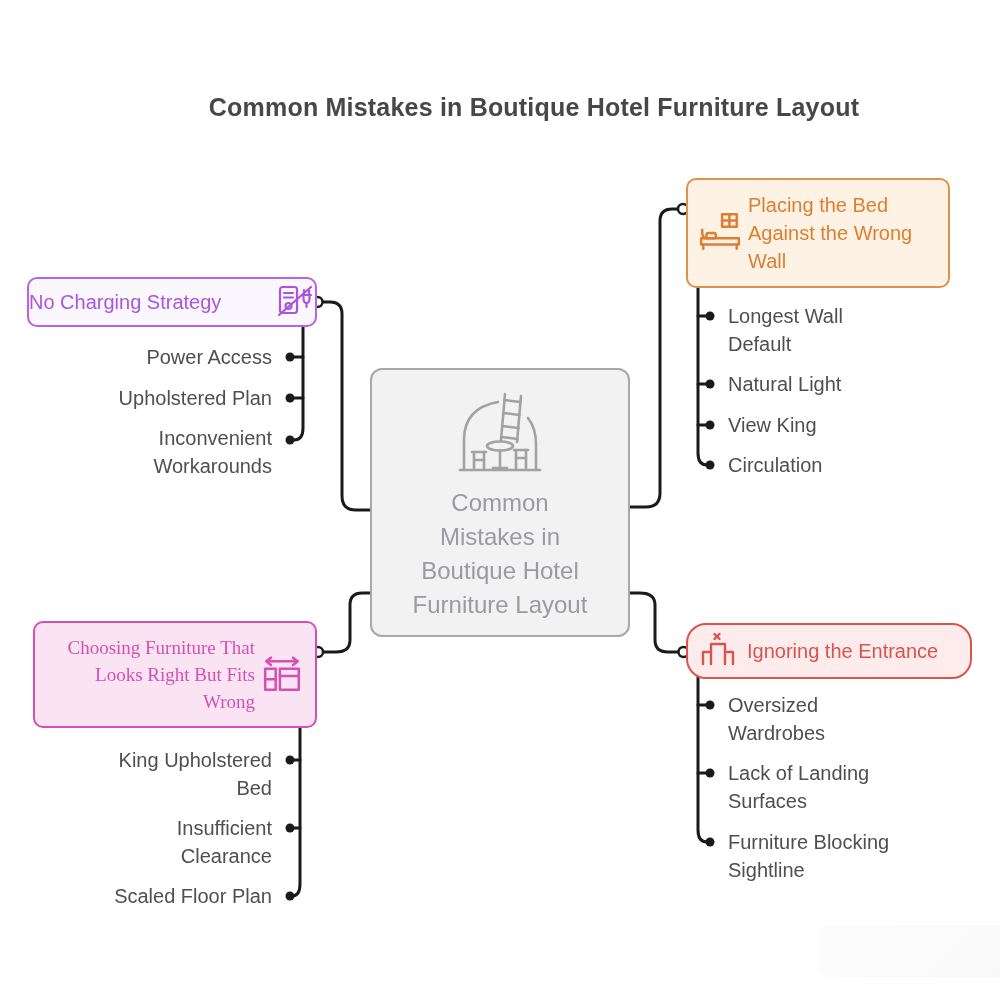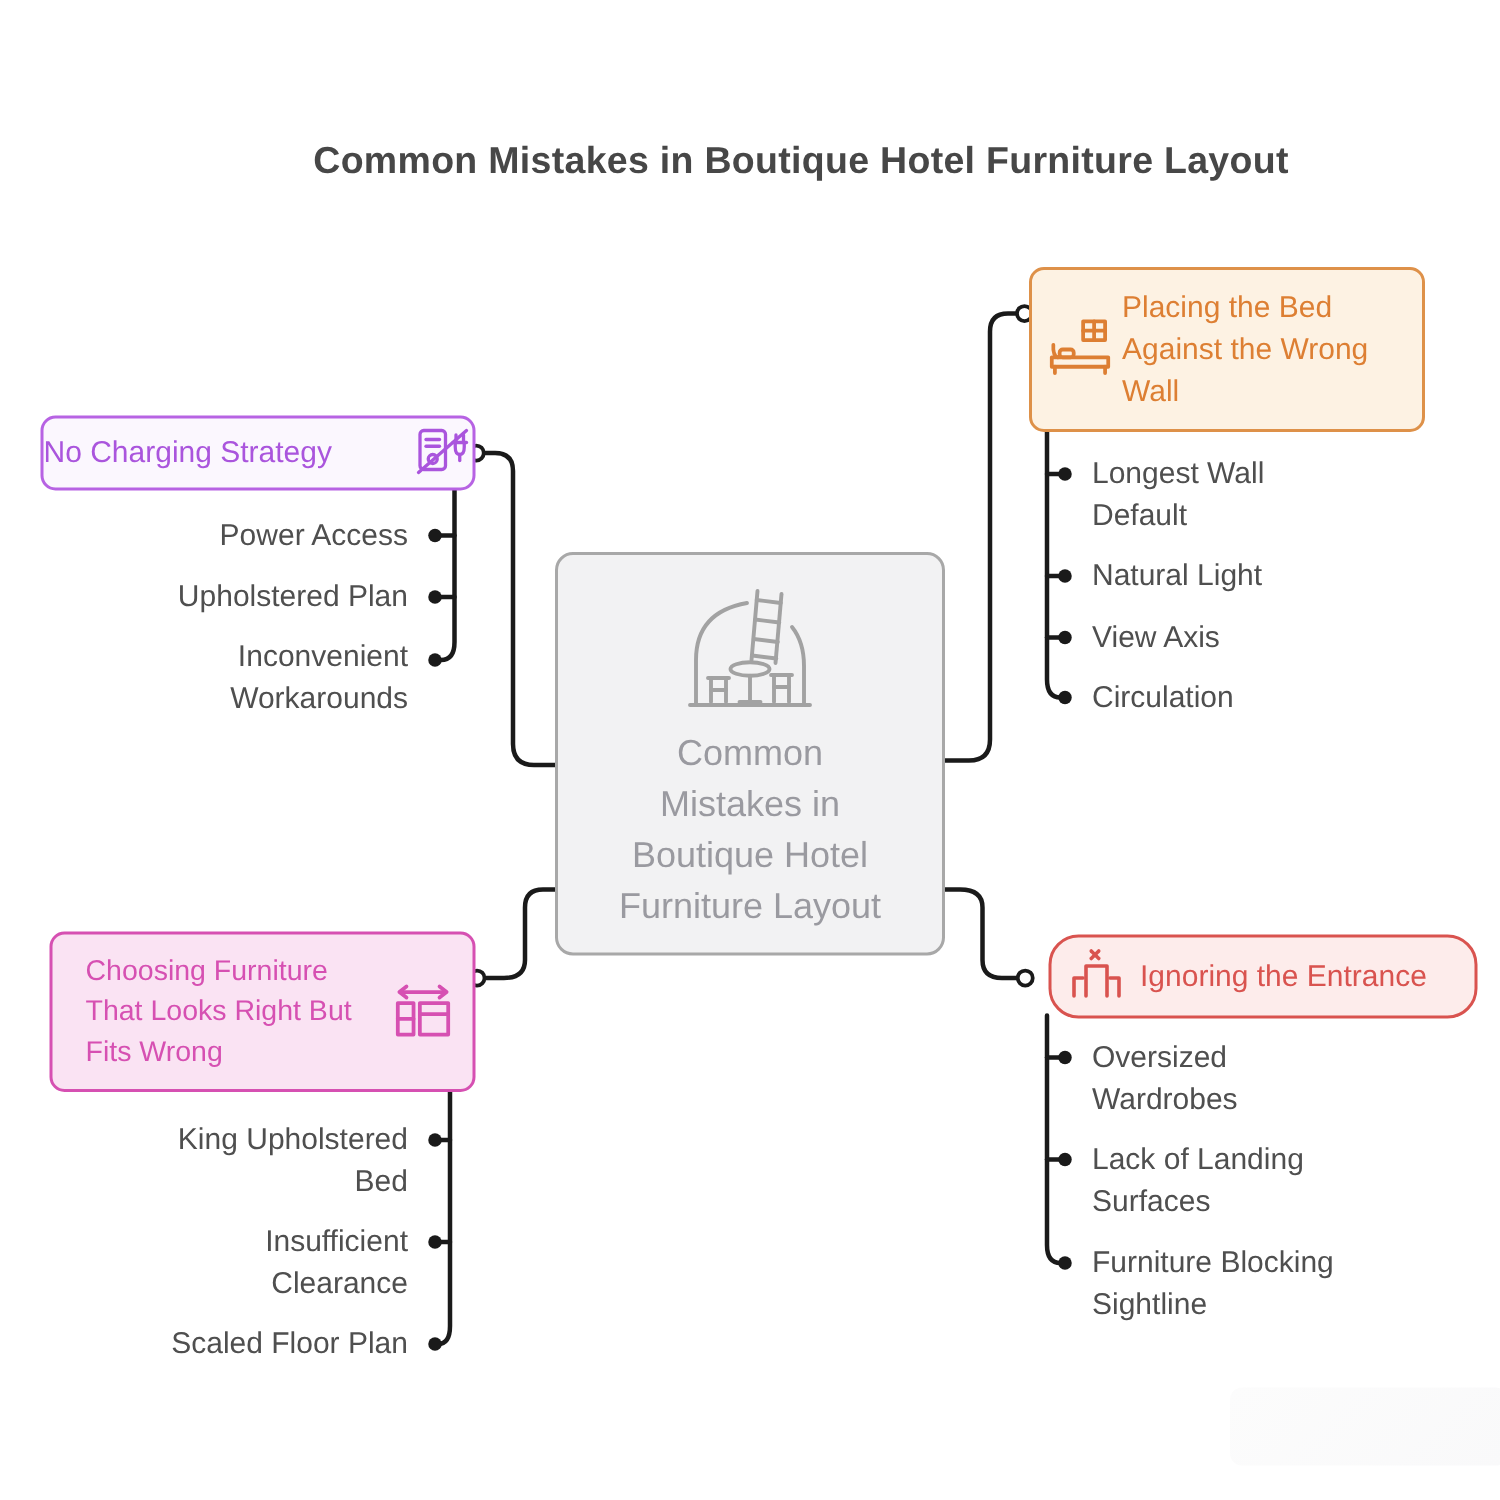--- a/index.html
+++ b/index.html
@@ -16,24 +16,24 @@
   .node-purple{left:27px;top:277px;width:290px;height:50px;background:#fbf7fe;
                border:2px solid #b763e3;border-radius:10px;color:#aa55dd;
                justify-content:space-between;gap:9px;font-size:20px;white-space:nowrap;}
   .node-orange{left:686px;top:178px;width:264px;height:110px;background:#fdf2e3;
                border:2px solid #de9149;border-radius:10px;color:#dd7f33;
                padding:0 8px 0 8px;gap:5px;font-size:20px;line-height:28px;justify-content:flex-end;}
   .node-orange .lbl{width:192px;}
   .node-pink{left:33px;top:621px;width:284px;height:107px;background:#fae3f3;
              border:2px solid #d650b2;border-radius:10px;color:#d650b2;
              padding:0 12px;font-size:19px;line-height:27px;justify-content:flex-end;gap:6px;}
-  .node-pink .lbl{width:198px;}
+  .node-pink .lbl{width:198px;text-align:right;font-family:Liberation Serif, serif;}
   .node-red{left:686px;top:623px;width:286px;height:56px;background:#fdeceb;
             border:2px solid #d9534f;border-radius:20px;color:#d9534f;
-            padding:0 10px;gap:9px;font-size:20px;white-space:nowrap;margin-left:13px;}
+            padding:0 10px;gap:9px;font-size:20px;white-space:nowrap;}
   .sub{position:absolute;font-size:20px;line-height:28px;color:#4f4f4f;}
   .sub.r{text-align:right;}
   .nw{white-space:nowrap;}
   .icon{flex:0 0 auto;display:block;}
   .watermark{position:absolute;left:820px;top:925px;width:185px;height:52px;border-radius:8px;
              background:linear-gradient(135deg,#fcfcfc,#f9f9fa);}
 </style>
 </head>
 <body>
 
@@ -150,21 +150,21 @@
       <path d="M5 19 Q4.5 26 8 27"></path>
       <rect x="9" y="22" width="9" height="5" rx="2"></rect>
       <rect x="4" y="27" width="36" height="6"></rect>
       <path d="M6 33 V37"></path>
         <path d="M38 33 V37"></path>
     </svg>
     <div class="lbl">Placing the Bed Against the Wrong Wall</div>
   </div>
   <div class="sub" style="left:728px;top:302px;width:140px;">Longest Wall Default</div>
   <div class="sub nw" style="left:728px;top:370px;">Natural Light</div>
-  <div class="sub nw" style="left:728px;top:411px;">View Axis</div>
+  <div class="sub nw" style="left:728px;top:411px;">View King</div>
   <div class="sub nw" style="left:728px;top:451px;">Circulation</div>
 
   <div class="node node-pink">
     <div class="lbl">Choosing Furniture That Looks Right But Fits Wrong</div>
     <svg class="icon" width="42" height="42" viewBox="0 0 40 40" fill="none" stroke="#d650b2" stroke-width="2.4" stroke-linecap="round" stroke-linejoin="round">
       <path d="M6 7 H34"></path>
       <path d="M9.5 3.5 L5 7 L9.5 10.5"></path>
         <path d="M30.5 3.5 L35 7 L30.5 10.5"></path>
       <rect x="4" y="14" width="10" height="20"></rect>
       <path d="M4 24 H14"></path>

